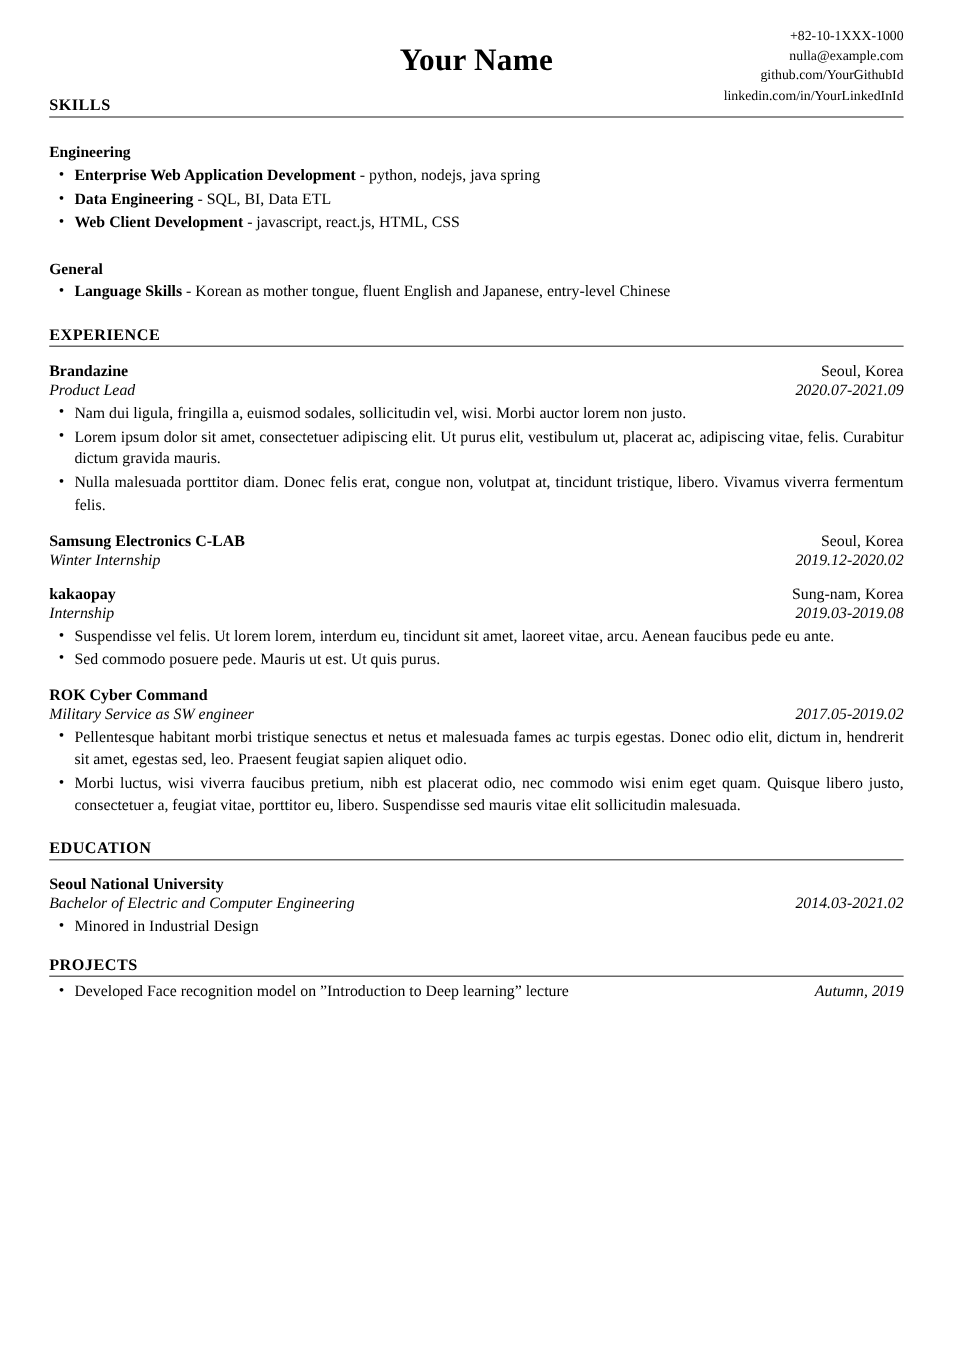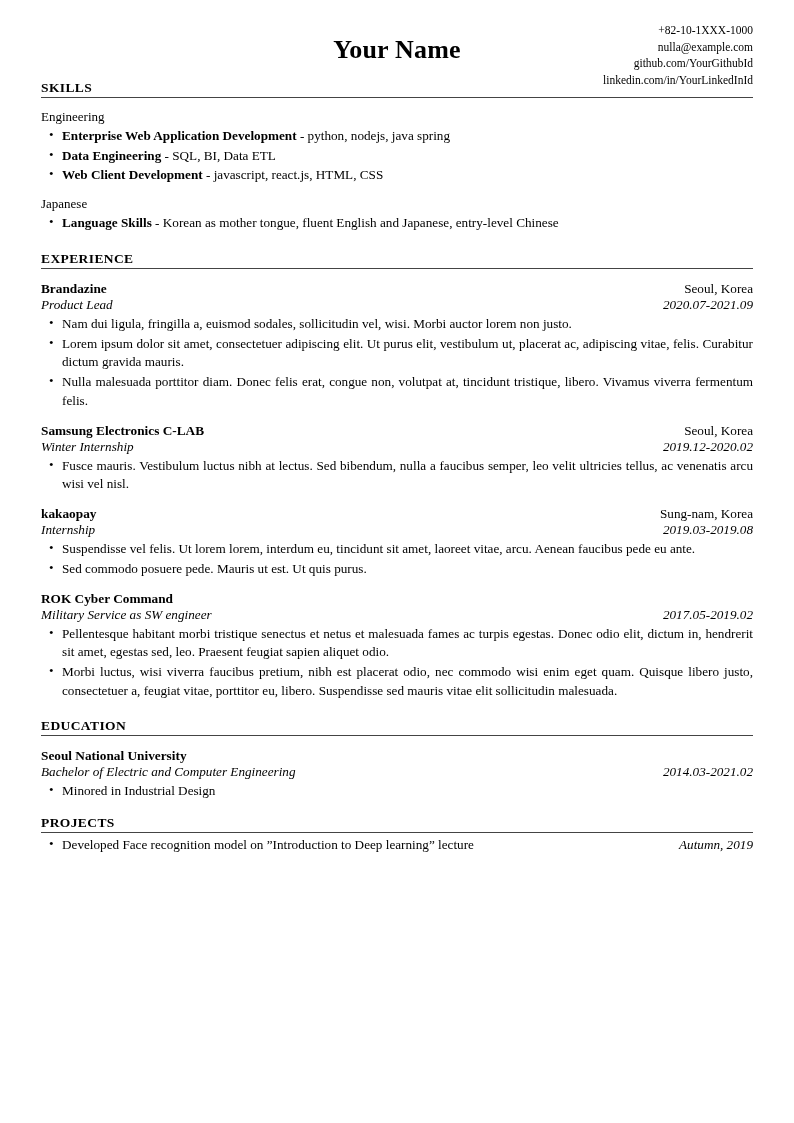--- a/index.html
+++ b/index.html
@@ -54,22 +54,22 @@
     letter-spacing: 0.4px;
     padding-bottom: 1px;
   }
   .rule {
     border-bottom: 1.1px solid #444;
     margin-bottom: 4px;
   }
 
   .group-title {
     font-size: 13px;
-    font-weight: normal;
-    margin-top: 11px;
+    font-weight: bold;
+    margin-top: 21px;
     margin-bottom: 2px;
   }
 
   ul.bullets {
     list-style: none;
     margin: 0;
     padding: 0;
   }
   ul.bullets > li {
     position: relative;
@@ -163,21 +163,21 @@
     <div class="section-title">SKILLS</div>
     <div class="rule"></div>
 
     <div class="group-title">Engineering</div>
     <ul class="bullets">
       <li><span class="b-strong">Enterprise Web Application Development</span><span> - python, nodejs, java spring</span></li>
       <li><span class="b-strong">Data Engineering</span><span> - SQL, BI, Data ETL</span></li>
       <li><span class="b-strong">Web Client Development</span><span> - javascript, react.js, HTML, CSS</span></li>
     </ul>
 
-    <div class="group-title">Japanese</div>
+    <div class="group-title">General</div>
     <ul class="bullets">
       <li><span class="b-strong">Language Skills</span><span> - Korean as mother tongue, fluent English and Japanese, entry-level Chinese</span></li>
     </ul>
   </div>
 
   <div class="section sec-gap">
     <div class="section-title">EXPERIENCE</div>
     <div class="rule"></div>
 
     <div class="entry">
@@ -198,23 +198,20 @@
 
     <div class="entry">
       <div class="entry-row">
         <div class="org">Samsung Electronics C-LAB</div>
         <div class="loc">Seoul, Korea</div>
       </div>
       <div class="entry-row">
         <div class="role">Winter Internship</div>
         <div class="dates">2019.12-2020.02</div>
       </div>
-      <ul class="bullets">
-        <li>Fusce mauris.  Vestibulum luctus nibh at lectus.  Sed bibendum, nulla a faucibus semper, leo velit ultricies tellus, ac venenatis arcu wisi vel nisl.</li>
-      </ul>
     </div>
 
     <div class="entry">
       <div class="entry-row">
         <div class="org">kakaopay</div>
         <div class="loc">Sung-nam, Korea</div>
       </div>
       <div class="entry-row">
         <div class="role">Internship</div>
         <div class="dates">2019.03-2019.08</div>

